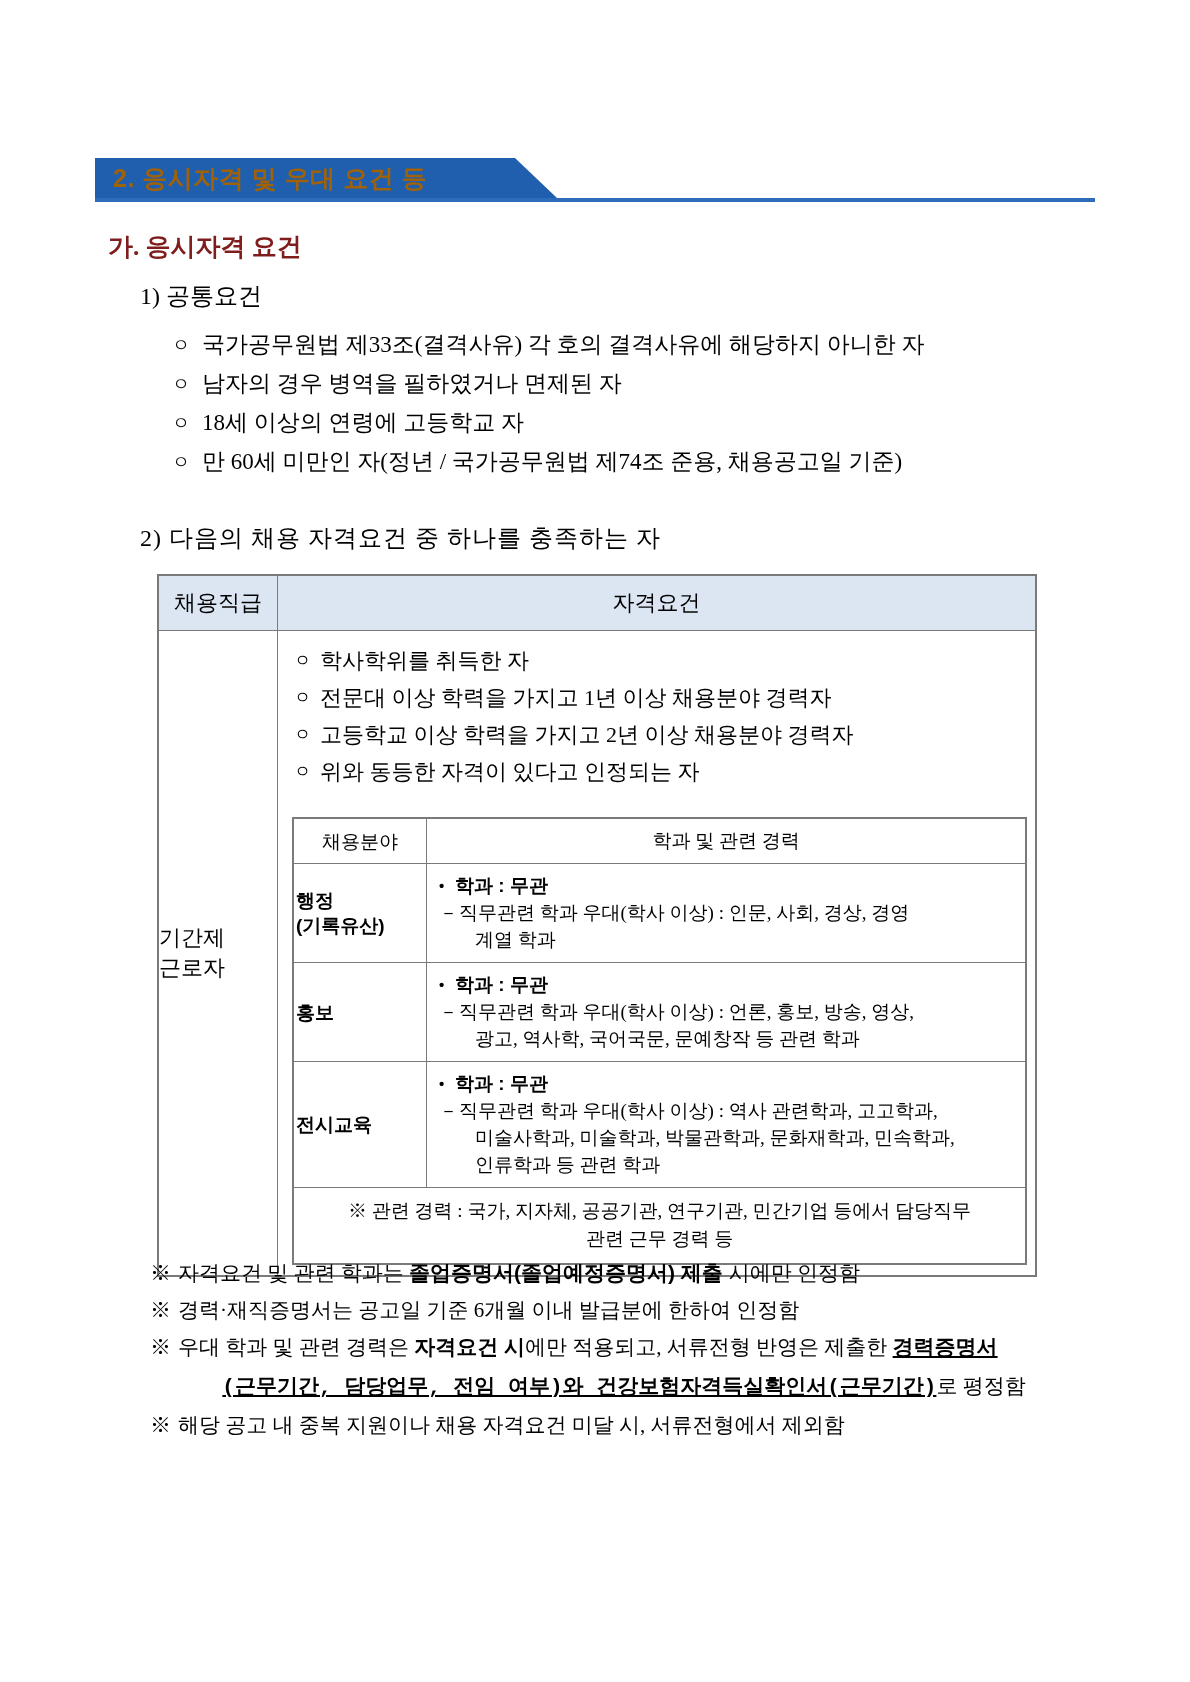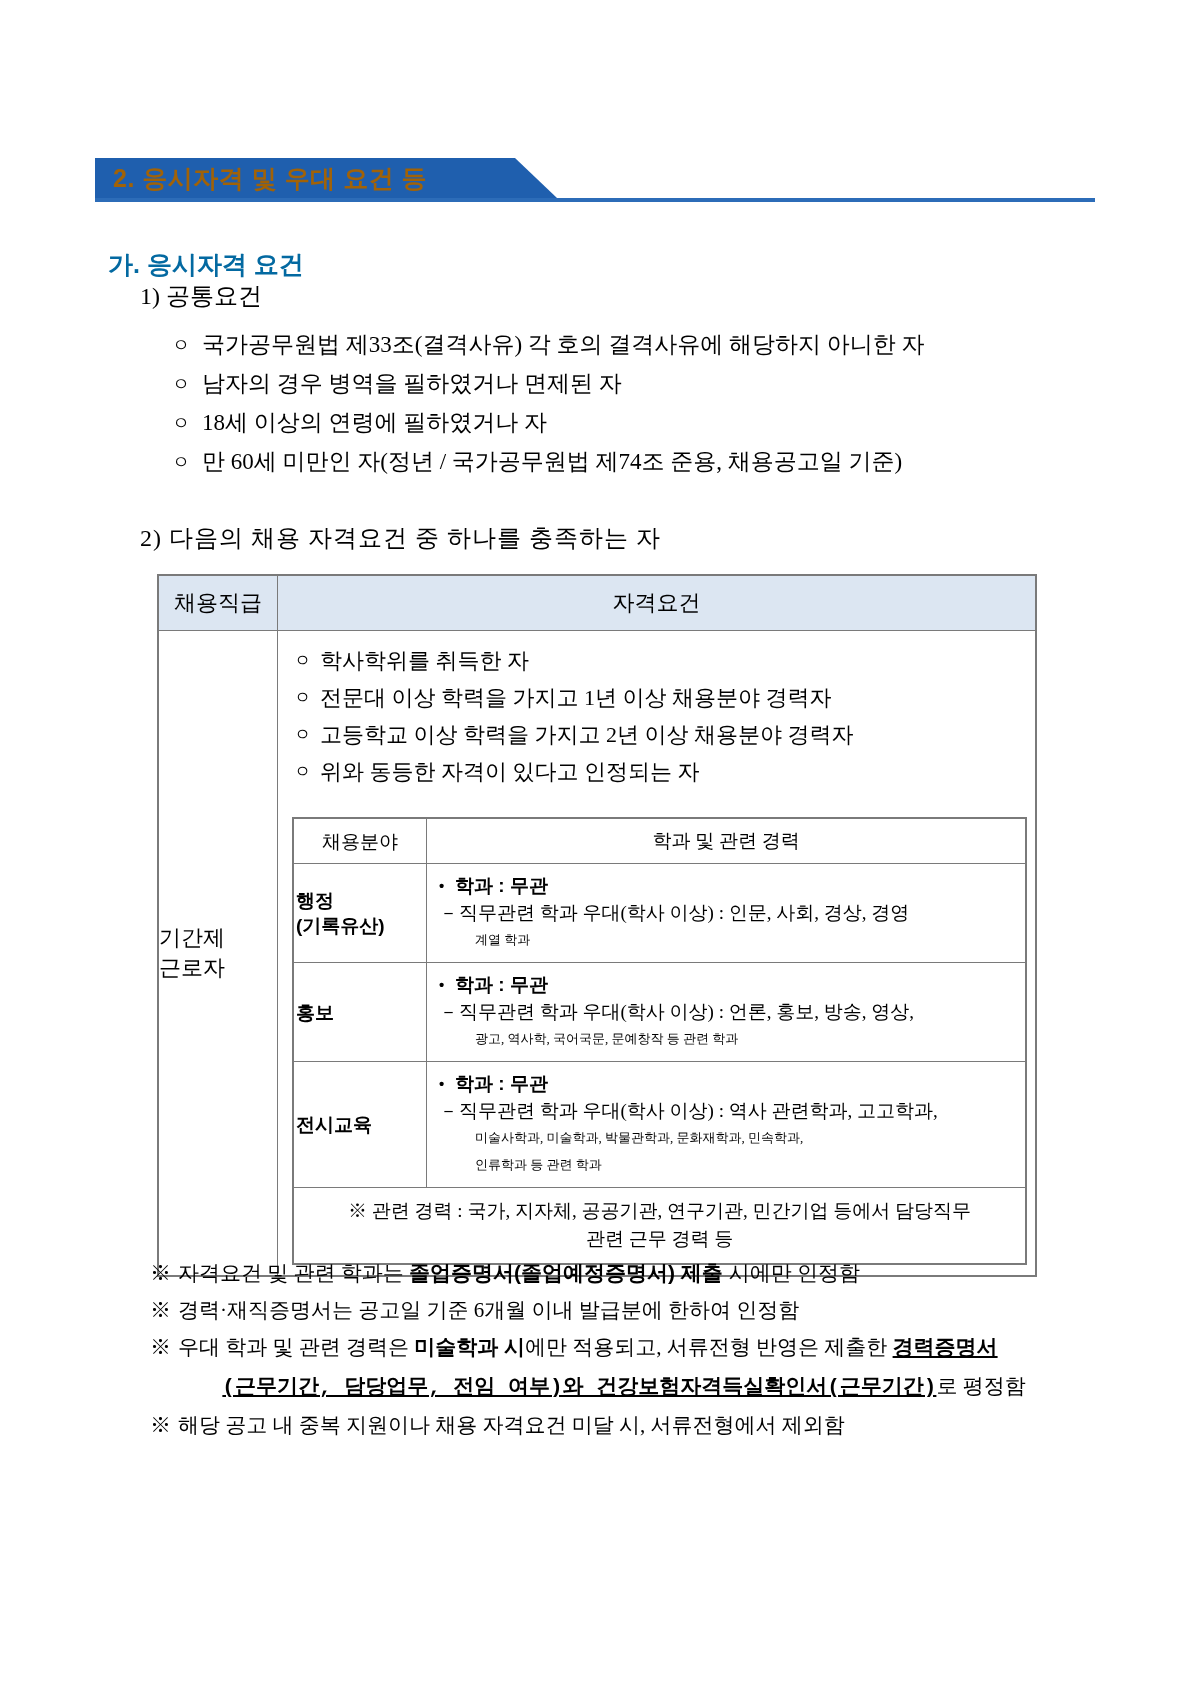--- a/index.html
+++ b/index.html
@@ -65,25 +65,25 @@
     font-size: 25px;
     letter-spacing: 0.5px;
     color: #a16207;
     line-height: 32px;
   }
 
   
   .h-a {
     position: absolute;
     left: 108px;
-    top: 248px;
-    font-family: Liberation Sans, sans-serif;
+    top: 230px;
+    font-family: Liberation Serif, serif;
     font-weight: bold;
     font-size: 25px;
-    color: #0369a1;
+    color: #7f1d1d;
   }
   .h-1 {
     position: absolute;
     left: 140px;
     top: 280px;
     font-size: 24px;
   }
   .h-2 {
     position: absolute;
     left: 140px;
@@ -217,21 +217,21 @@
     align-items: flex-start;
     font-size: 19px;
     line-height: 27px;
   }
   .d-dash .dash {
     width: 20px;
     flex: 0 0 20px;
   }
   .d-cont {
     padding-left: 36px;
-    font-size: 13px;
+    font-size: 19px;
     line-height: 27px;
   }
   .inner-note td {
     text-align: center;
     font-size: 19px;
     line-height: 28px;
     padding: 9px 8px 10px 8px;
   }
 
   
@@ -288,21 +288,21 @@
     <div class="bullet-row">
       <span class="bullet-mark">ㅇ</span>
       <span class="bullet-text">국가공무원법 제33조(결격사유) 각 호의 결격사유에 해당하지 아니한 자</span>
     </div>
     <div class="bullet-row">
       <span class="bullet-mark">ㅇ</span>
       <span class="bullet-text">남자의 경우 병역을 필하였거나 면제된 자</span>
     </div>
     <div class="bullet-row">
       <span class="bullet-mark">ㅇ</span>
-      <span class="bullet-text">18세 이상의 연령에 필하였거나 자</span>
+      <span class="bullet-text">18세 이상의 연령에 고등학교 자</span>
     </div>
     <div class="bullet-row">
       <span class="bullet-mark">ㅇ</span>
       <span class="bullet-text">만 60세 미만인 자(정년 / 국가공무원법 제74조 준용, 채용공고일 기준)</span>
     </div>
   </div>
 
   <div class="h-2">2) 다음의 채용 자격요건 중 하나를 충족하는 자</div>
 
   <div class="table-wrap">
@@ -423,21 +423,21 @@
     </div>
 
     <div class="fn-row">
       <span class="fn-mark">※</span>
       <span class="fn-text">경력·재직증명서는 공고일 기준 6개월 이내 발급분에 한하여 인정함</span>
     </div>
 
     <div class="fn-row">
       <span class="fn-mark">※</span>
       <span class="fn-text">
-        <span>우대 학과 및 관련 경력은 </span><b class="sans">미술학과 시</b><span>에만 적용되고, 서류전형 반영은 제출한 </span><u class="sans">경력증명서</u>
+        <span>우대 학과 및 관련 경력은 </span><b class="sans">자격요건 시</b><span>에만 적용되고, 서류전형 반영은 제출한 </span><u class="sans">경력증명서</u>
       </span>
     </div>
     <div class="fn-cont">
       <u class="sans">(근무기간, 담당업무, 전임 여부)와 건강보험자격득실확인서(근무기간)</u><span>로 평정함</span>
     </div>
 
     <div class="fn-row" style="margin-top:7px;">
       <span class="fn-mark">※</span>
       <span class="fn-text">해당 공고 내 중복 지원이나 채용 자격요건 미달 시, 서류전형에서 제외함</span>
     </div>

